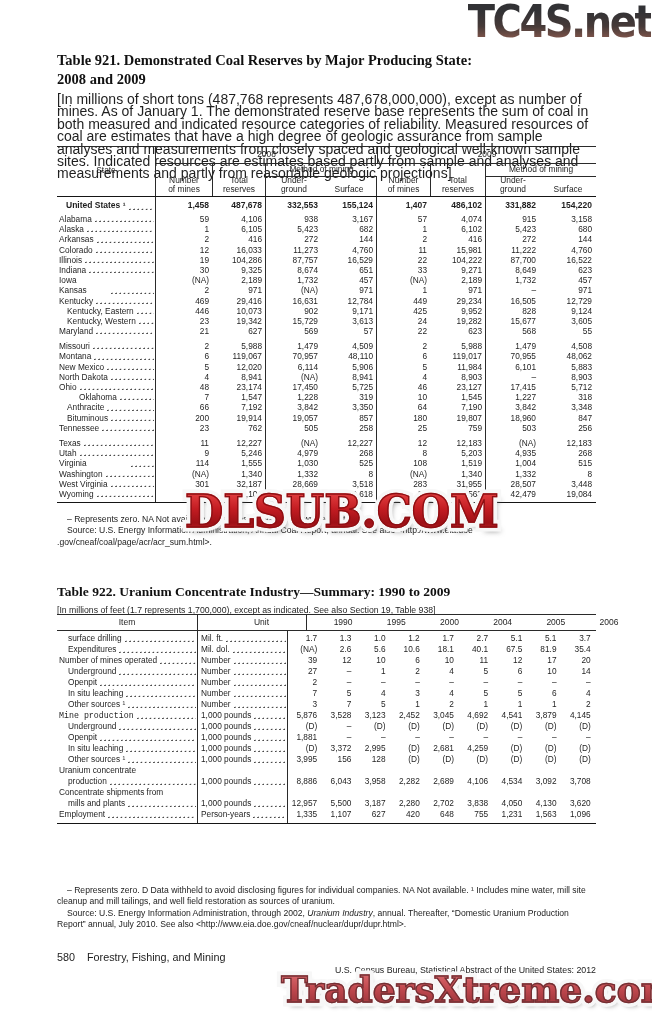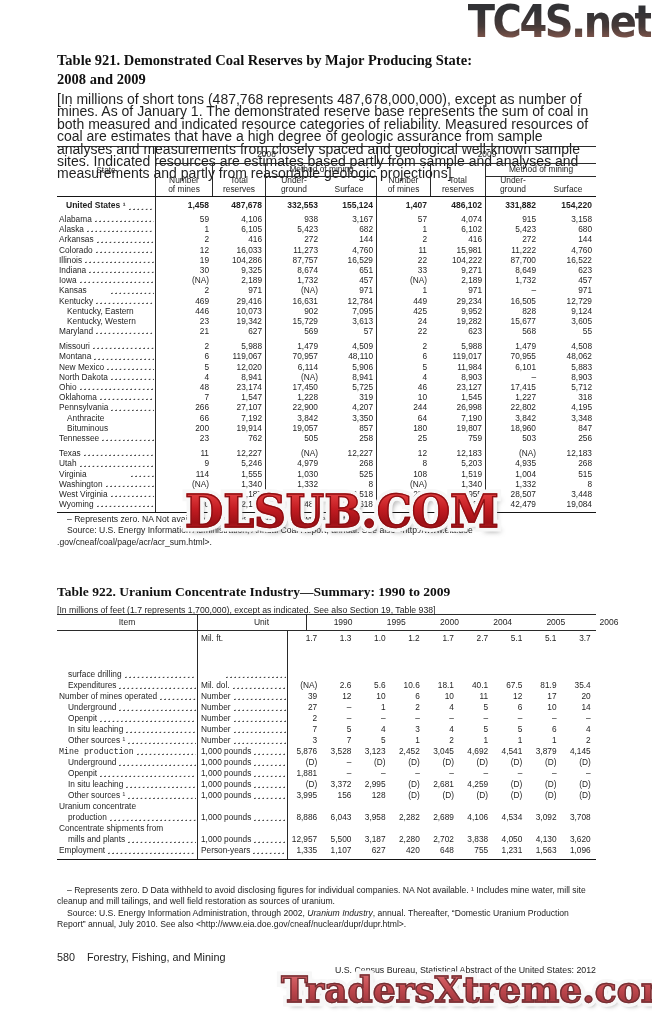--- a/index.html
+++ b/index.html
@@ -29,21 +29,21 @@
   .h-r2{grid-area:2/7/4/8;border-right:1px solid #2a2a2a;}
   .h-mm2{grid-area:2/8/3/10;border-bottom:1px solid #2a2a2a;align-items:center;}
   .h-u2{grid-area:3/8/4/9;}
   .h-s2{grid-area:3/9/4/10;}
 
   .t921-body{position:relative;border-bottom:1.5px solid #151515;padding:2px 0 3px;font-size:8.3px;}
   .r921{display:grid;grid-template-columns:99px 57px 53px 56px 55px 54px 55px 54px 56px;height:10.2px;line-height:10.2px;}
   .r921.us{font-weight:bold;font-size:8.5px;height:13px;line-height:13px;margin-bottom:2px;}
   .r921.gap{margin-top:5px;}
   .r921 .state{display:flex;align-items:baseline;padding-left:2px;overflow:hidden;}
-  .r921.ind .state{padding-left:10px;flex-direction:column;}
+  .r921.ind .state{padding-left:10px;}
   .r921.us .state{padding-left:9px;}
   .r921.us .dots{max-width:30px;}
   .r921 .v{text-align:right;padding-right:4px;}
   .vr{position:absolute;top:0;bottom:0;width:1px;background:#2a2a2a;}
 
   .dots{flex:1 1 auto;align-self:flex-end;height:3px;margin:0 2px 1px 3px;background-image:radial-gradient(circle at 1px 1.4px,#4a4a4a 0.8px,rgba(0,0,0,0) 1px);background-size:4.2px 3px;background-repeat:repeat-x;}
 
   
   .t922{position:absolute;left:57px;top:614px;width:539px;}
   .t922-head{display:grid;grid-template-columns:141px 90px repeat(9,34.2px);border-top:1px solid #2a2a2a;border-bottom:1px solid #2a2a2a;height:15px;line-height:14px;font-size:8.5px;box-sizing:content-box;gap:19px;}
@@ -214,21 +214,21 @@
           <div class="c v">30</div>
           <div class="c v">9,325</div>
           <div class="c v">8,674</div>
           <div class="c v">651</div>
           <div class="c v">33</div>
           <div class="c v">9,271</div>
           <div class="c v">8,649</div>
           <div class="c v">623</div>
         </div>
         <div class="r921">
-          <div class="c state" style="display: flex;">
+          <div class="c state" style="display: flex; flex-direction: column;">
             <span class="lbl">Iowa</span>
             <span class="dots"></span>
           </div>
           <div class="c v">(NA)</div>
           <div class="c v">2,189</div>
           <div class="c v">1,732</div>
           <div class="c v">457</div>
           <div class="c v">(NA)</div>
           <div class="c v">2,189</div>
           <div class="c v">1,732</div>
@@ -263,21 +263,21 @@
           <div class="c v">12,729</div>
         </div>
         <div class="r921 ind">
           <div class="c state" style="display: flex;">
             <span class="lbl">Kentucky, Eastern</span>
             <span class="dots"></span>
           </div>
           <div class="c v">446</div>
           <div class="c v">10,073</div>
           <div class="c v">902</div>
-          <div class="c v">7,095</div>
+          <div class="c v">9,171</div>
           <div class="c v">425</div>
           <div class="c v">9,952</div>
           <div class="c v">828</div>
           <div class="c v">9,124</div>
         </div>
         <div class="r921 ind">
           <div class="c state" style="display: flex;">
             <span class="lbl">Kentucky, Western</span>
             <span class="dots"></span>
           </div>
@@ -368,46 +368,32 @@
           <div class="c v">48</div>
           <div class="c v">23,174</div>
           <div class="c v">17,450</div>
           <div class="c v">5,725</div>
           <div class="c v">46</div>
           <div class="c v">23,127</div>
           <div class="c v">17,415</div>
           <div class="c v">5,712</div>
         </div>
         <div class="r921">
-          <div class="c state" style="display: flex;">
+          <div class="c state" style="display: flex; margin-left: 20px;">
             <span class="lbl">Oklahoma</span>
             <span class="dots"></span>
           </div>
           <div class="c v">7</div>
           <div class="c v">1,547</div>
           <div class="c v">1,228</div>
           <div class="c v">319</div>
           <div class="c v">10</div>
           <div class="c v">1,545</div>
           <div class="c v">1,227</div>
           <div class="c v">318</div>
-        </div>
-        <div class="r921">
-          <div class="c state" style="display: flex;">
-            <span class="lbl">Pennsylvania</span>
-            <span class="dots"></span>
-          </div>
-          <div class="c v">266</div>
-          <div class="c v">27,107</div>
-          <div class="c v">22,900</div>
-          <div class="c v">4,207</div>
-          <div class="c v">244</div>
-          <div class="c v">26,998</div>
-          <div class="c v">22,802</div>
-          <div class="c v">4,195</div>
         </div>
         <div class="r921 ind">
           <div class="c state" style="display: flex;">
             <span class="lbl">Anthracite</span>
             <span class="dots"></span>
           </div>
           <div class="c v">66</div>
           <div class="c v">7,192</div>
           <div class="c v">3,842</div>
           <div class="c v">3,350</div>
@@ -559,21 +545,21 @@
         <div class="hy">2004</div>
         <div class="hy">2005</div>
         <div class="hy">2006</div>
         <div class="hy">2007</div>
         <div class="hy">2008</div>
         <div class="hy">2009</div>
       </div>
     <div class="t922-body" id="t922-body">
         <div class="blk">
           <div class="r922 ind">
-            <div class="c item" style="display: flex; margin-top: 36px;">
+            <div class="c item" style="display: flex;">
               <span class="lbl">surface drilling</span>
               <span class="dots"></span>
             </div>
             <div class="c unit" style="display: flex;">
               <span class="lbl">Mil. ft.</span>
               <span class="dots"></span>
             </div>
             <div class="c v">1.7</div>
             <div class="c v">1.3</div>
             <div class="c v">1.0</div>

